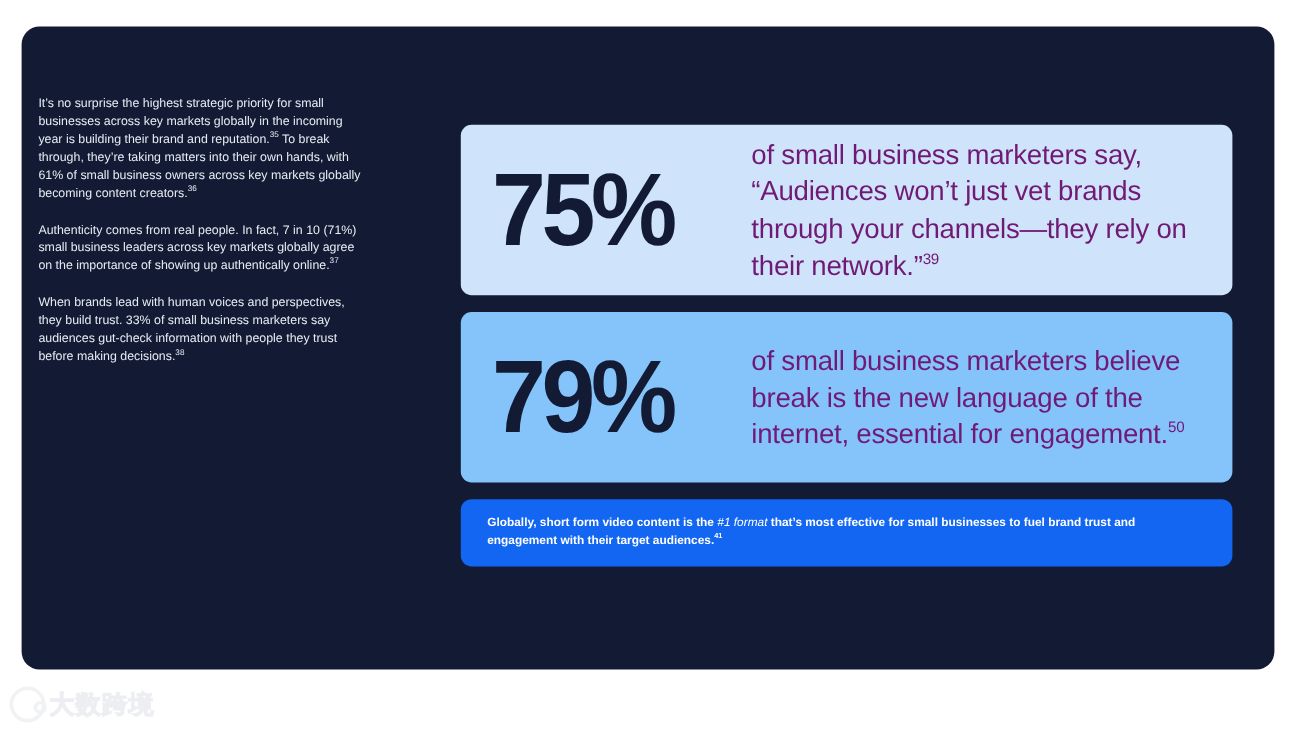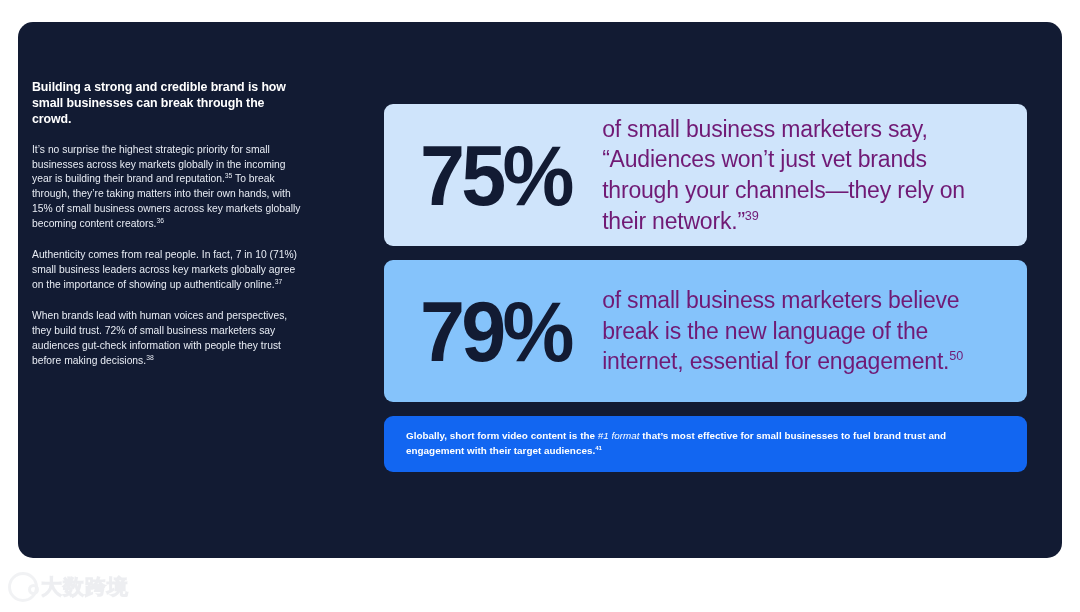--- a/index.html
+++ b/index.html
@@ -61,22 +61,23 @@
     position: absolute;
     left: 384px;
     top: 104px;
     width: 643px;
   }
   .stat-card {
     display: flex;
     align-items: center;
     border-radius: 9px;
     box-sizing: border-box;
-    padding: 0 36px;
+    padding: 0 26px;
     margin-bottom: 14px;
+    gap: 34px;
   }
   .stat-card.pale   { background: #cfe4fb; height: 142px; }
   .stat-card.medium { background: #85c3fb; height: 142px; justify-content: center; }
 
   .stat-number {
     color: #121b33;
     font-size: 86px;
     font-weight: bold;
     letter-spacing: -4px;
     line-height: 1;
@@ -165,32 +166,31 @@
     letter-spacing: 1px;
     line-height: 1;
   }
 </style>
 </head>
 <body>
 
 <div class="slide"></div>
 
 <div class="left-col">
-  <h1 class="headline">Building a strong and credible brand is how small businesses can break through the crowd.</h1>
 
   <p class="body-par">
-    <span>It’s no surprise the highest strategic priority for small businesses across key markets globally in the incoming year is building their brand and reputation.</span><sup>35</sup><span> To break through, they’re taking matters into their own hands, with 15% of small business owners across key markets globally becoming content creators.</span><sup>36</sup>
+    <span>It’s no surprise the highest strategic priority for small businesses across key markets globally in the incoming year is building their brand and reputation.</span><sup>35</sup><span> To break through, they’re taking matters into their own hands, with 61% of small business owners across key markets globally becoming content creators.</span><sup>36</sup>
   </p>
 
   <p class="body-par">
     <span>Authenticity comes from real people. In fact, 7 in 10 (71%) small business leaders across key markets globally agree on the importance of showing   up authentically online.</span><sup>37</sup>
   </p>
 
   <p class="body-par">
-    <span>When brands lead with human voices and perspectives, they build trust. 72% of small business marketers say audiences gut-check information with people they trust before making decisions.</span><sup>38</sup>
+    <span>When brands lead with human voices and perspectives, they build trust. 33% of small business marketers say audiences gut-check information with people they trust before making decisions.</span><sup>38</sup>
   </p>
 
 </div>
 
 <div class="right-col">
 
   <div class="stat-card pale">
     <div class="stat-number">75%</div>
     <div class="stat-text">
       <span>of small business marketers say, “Audiences won’t just vet brands through your channels—they rely on their network.”</span><sup>39</sup>

